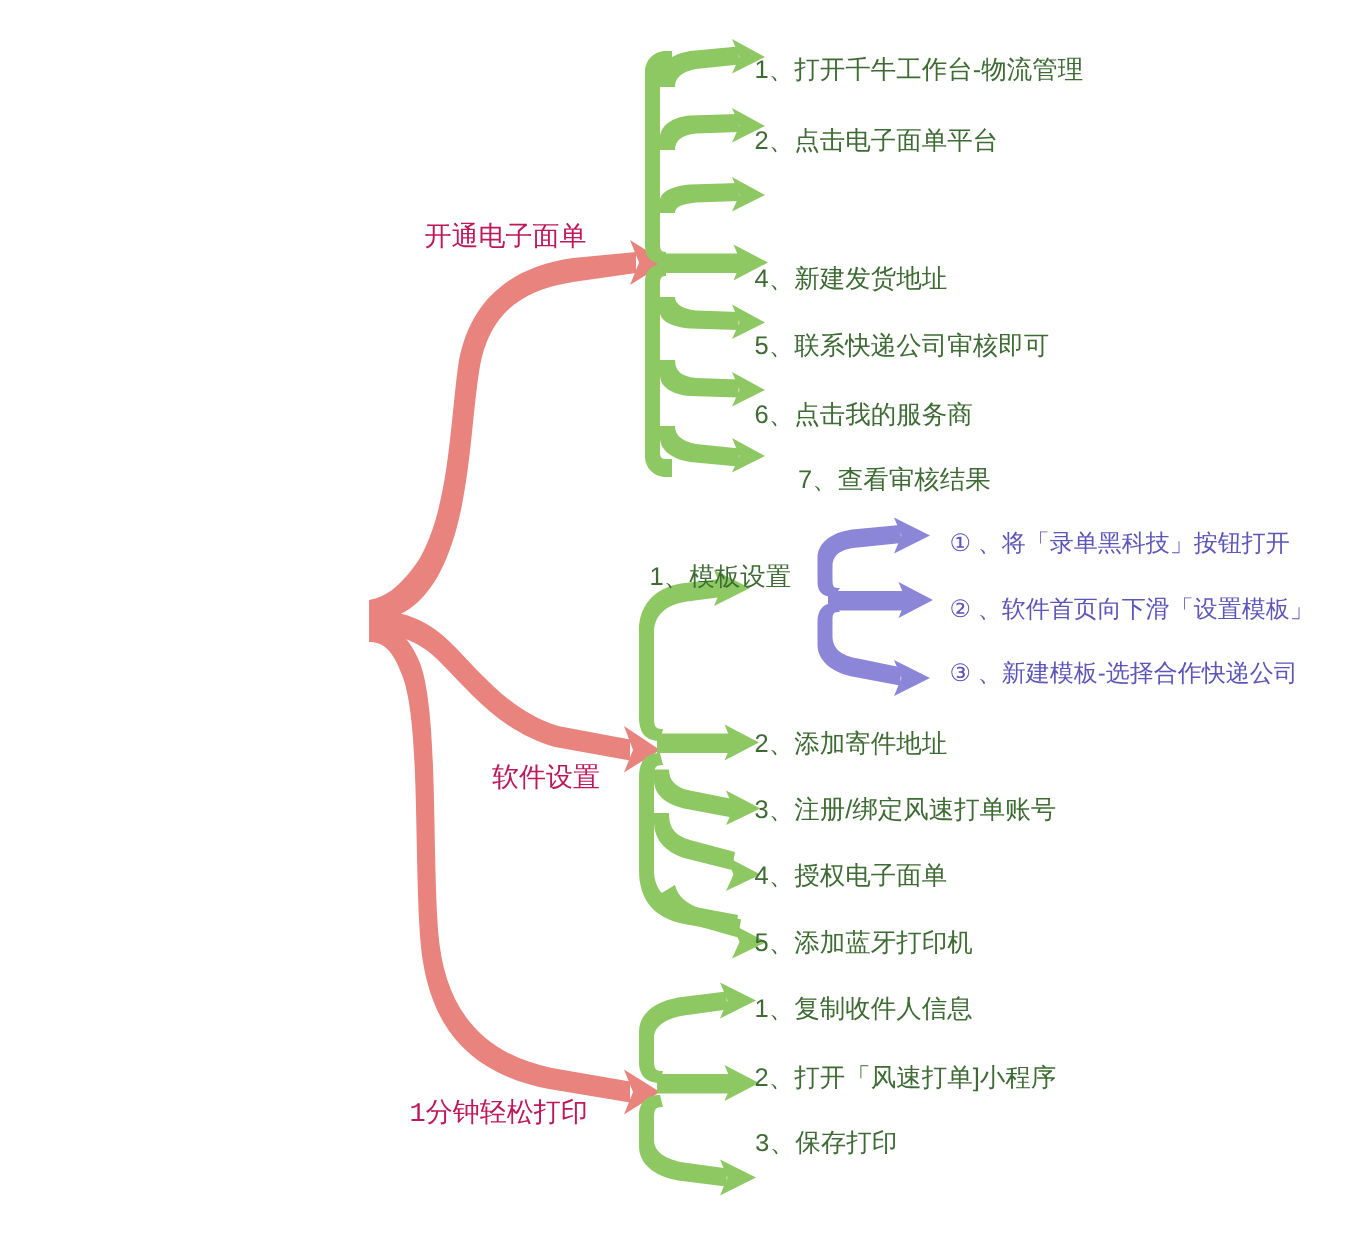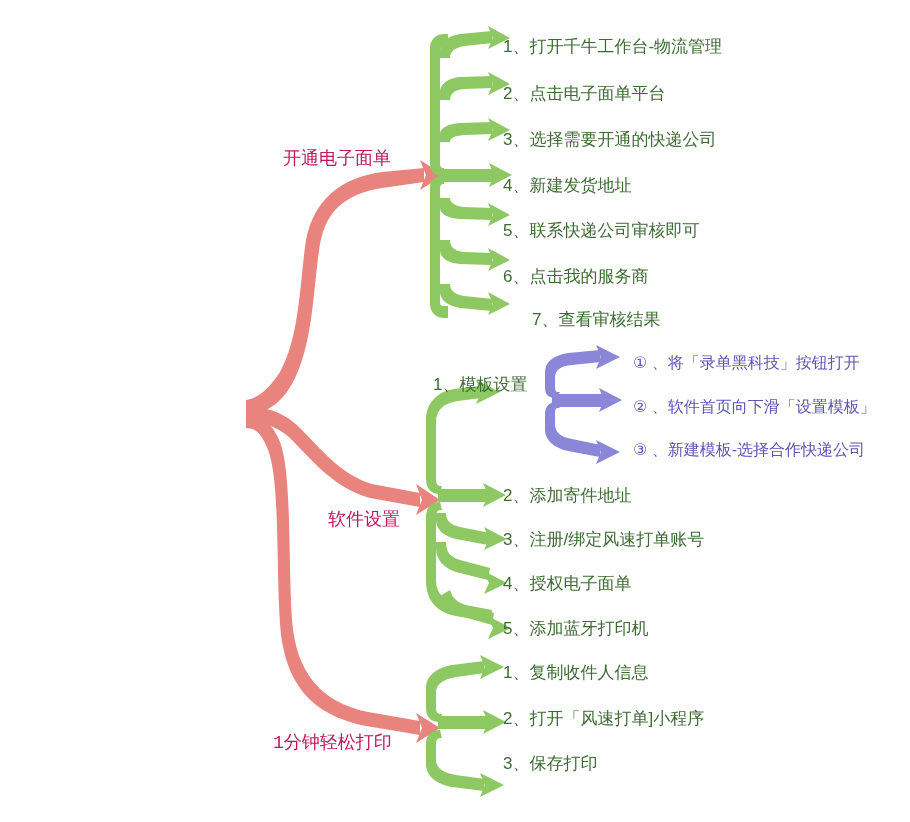--- a/index.html
+++ b/index.html
@@ -222,21 +222,20 @@
                C 436,740 436,738 442,738 Z" fill="#8DC862"></path>
       <path d="M 480,773 L 504,785 L 480,797 L 485,785 Z" fill="#8DC862"></path>
     </g>
   </svg>
 
 
   <div class="node-label branch-label" style="left:283px; top:150px;">开通电子面单</div>
 
   <div class="node-label leaf-label" style="left:503px; top:38px;">1、打开千牛工作台-物流管理</div>
   <div class="node-label leaf-label" style="left:503px; top:85px;">2、点击电子面单平台</div>
-  <div class="node-label leaf-label" style="left:503px; top:131px;">3、选择需要开通的快递公司</div>
   <div class="node-label leaf-label" style="left:503px; top:177px;">4、新建发货地址</div>
   <div class="node-label leaf-label" style="left:503px; top:222px;">5、联系快递公司审核即可</div>
   <div class="node-label leaf-label" style="left:503px; top:268px;text-align:center;">6、点击我的服务商</div>
   <div class="node-label leaf-label" style="left:503px; top:311px;margin-left:29px;">7、查看审核结果</div>
 
   <div class="node-label branch-label" style="left:328px; top:511px;">软件设置</div>
 
   <div class="node-label leaf-label" style="left:433px; top:376px;">1、模板设置</div>
 
   <div class="node-label subleaf-label" style="left:633px; top:355px;">① 、将「录单黑科技」按钮打开</div>
@@ -245,15 +244,15 @@
 
   <div class="node-label leaf-label" style="left:503px; top:487px;">2、添加寄件地址</div>
   <div class="node-label leaf-label" style="left:503px; top:531px;">3、注册/绑定风速打单账号</div>
   <div class="node-label leaf-label" style="left:503px; top:575px;">4、授权电子面单</div>
   <div class="node-label leaf-label" style="left:503px; top:620px;">5、添加蓝牙打印机</div>
 
   <div class="node-label branch-label" style="left:273px; top:734px;">1分钟轻松打印</div>
 
   <div class="node-label leaf-label" style="left:503px; top:664px;">1、复制收件人信息</div>
   <div class="node-label leaf-label" style="left:503px; top:710px;">2、打开「风速打单]小程序</div>
-  <div class="node-label leaf-label" style="left:503px; top:755px;">3、保存打印</div>
+  <div class="node-label leaf-label" style="left:503px; top:755px;font-family:Liberation Mono, monospace;">3、保存打印</div>
 
 </div>
 
 </body></html>

